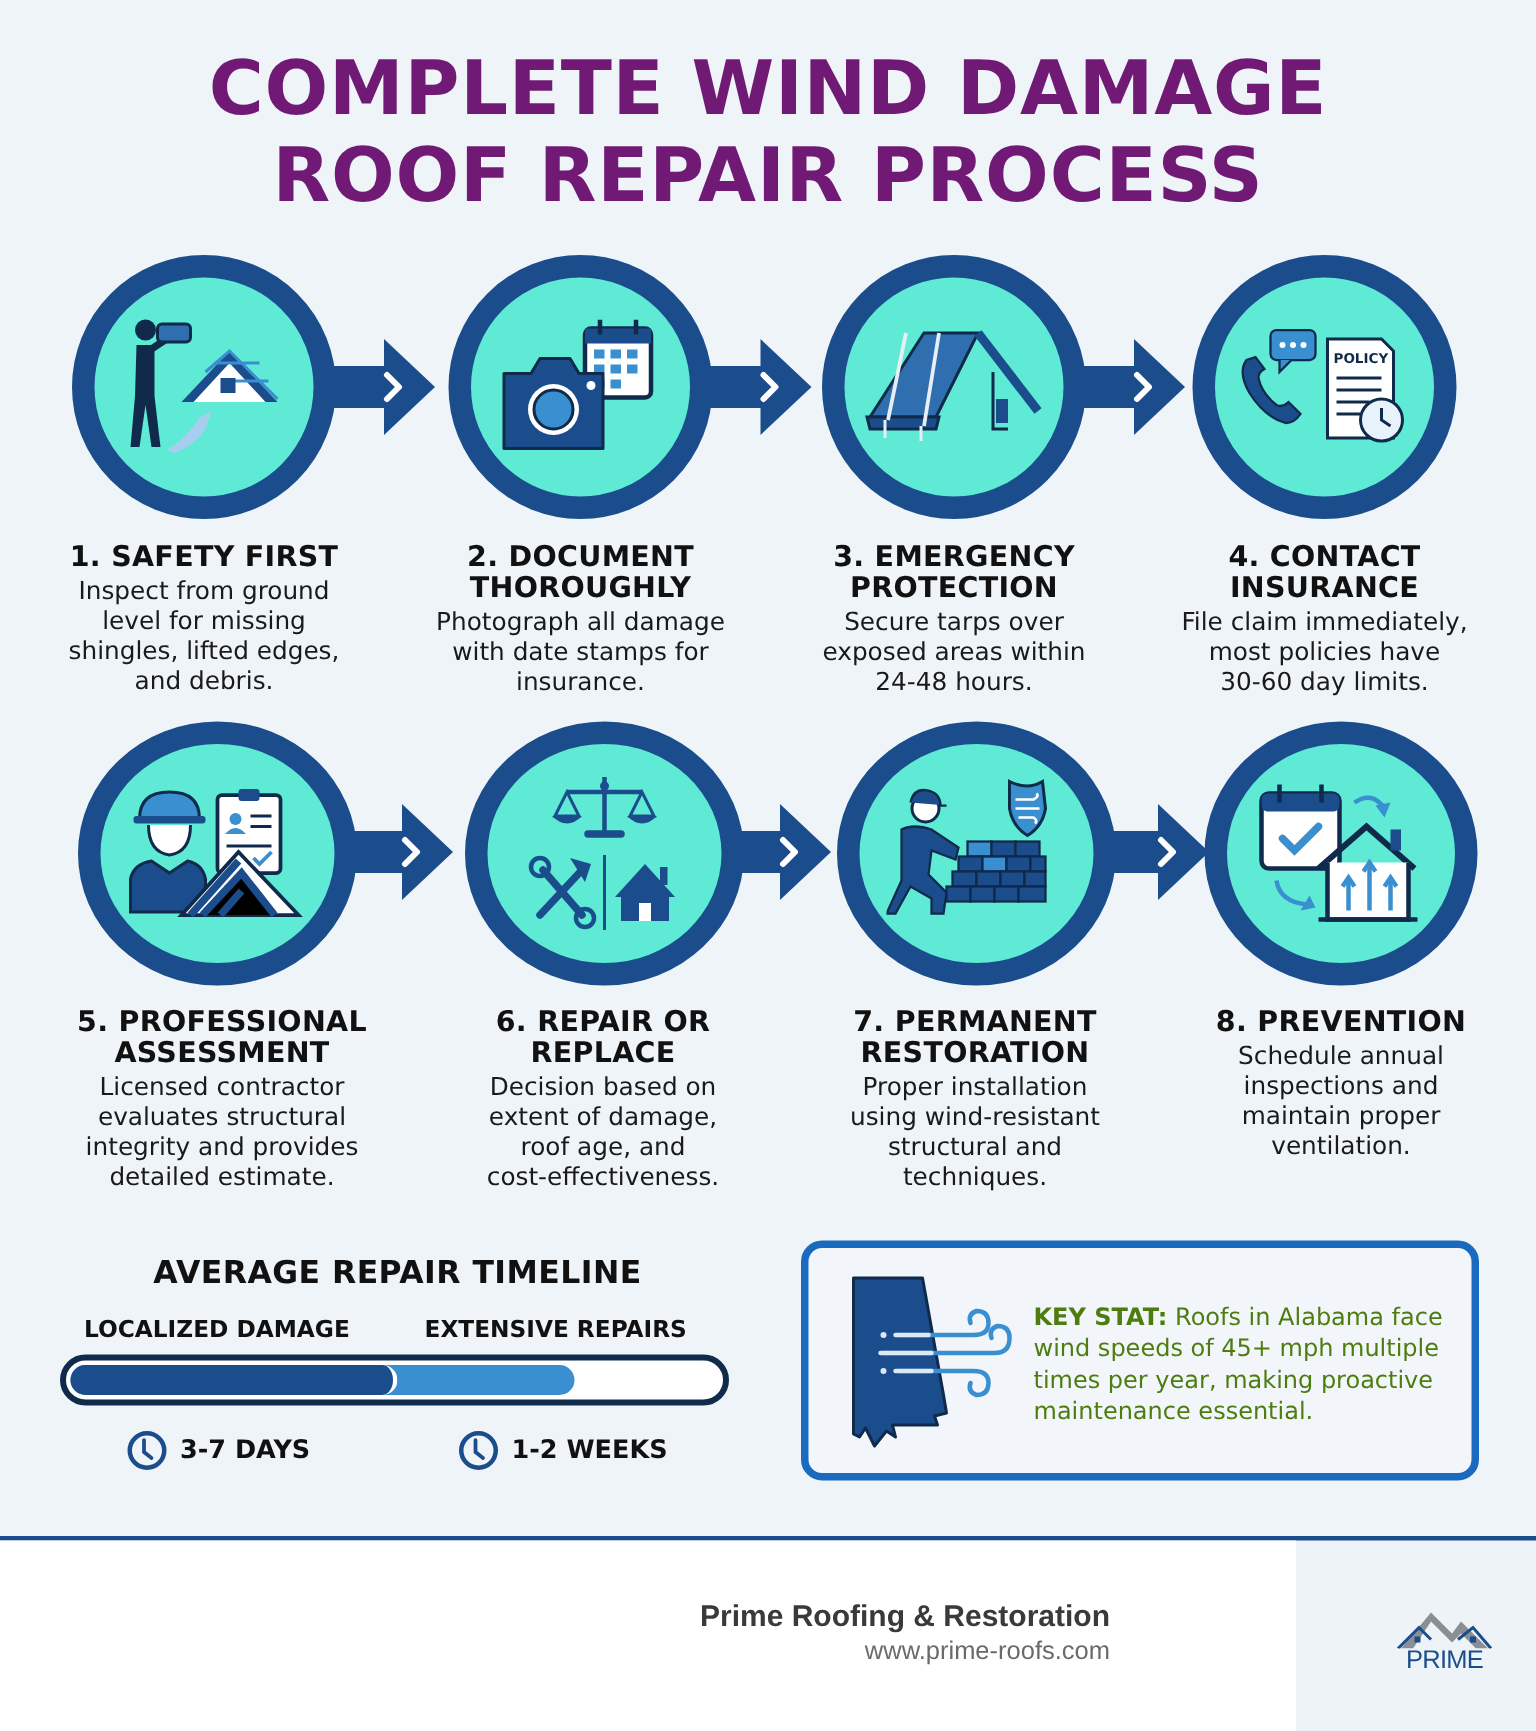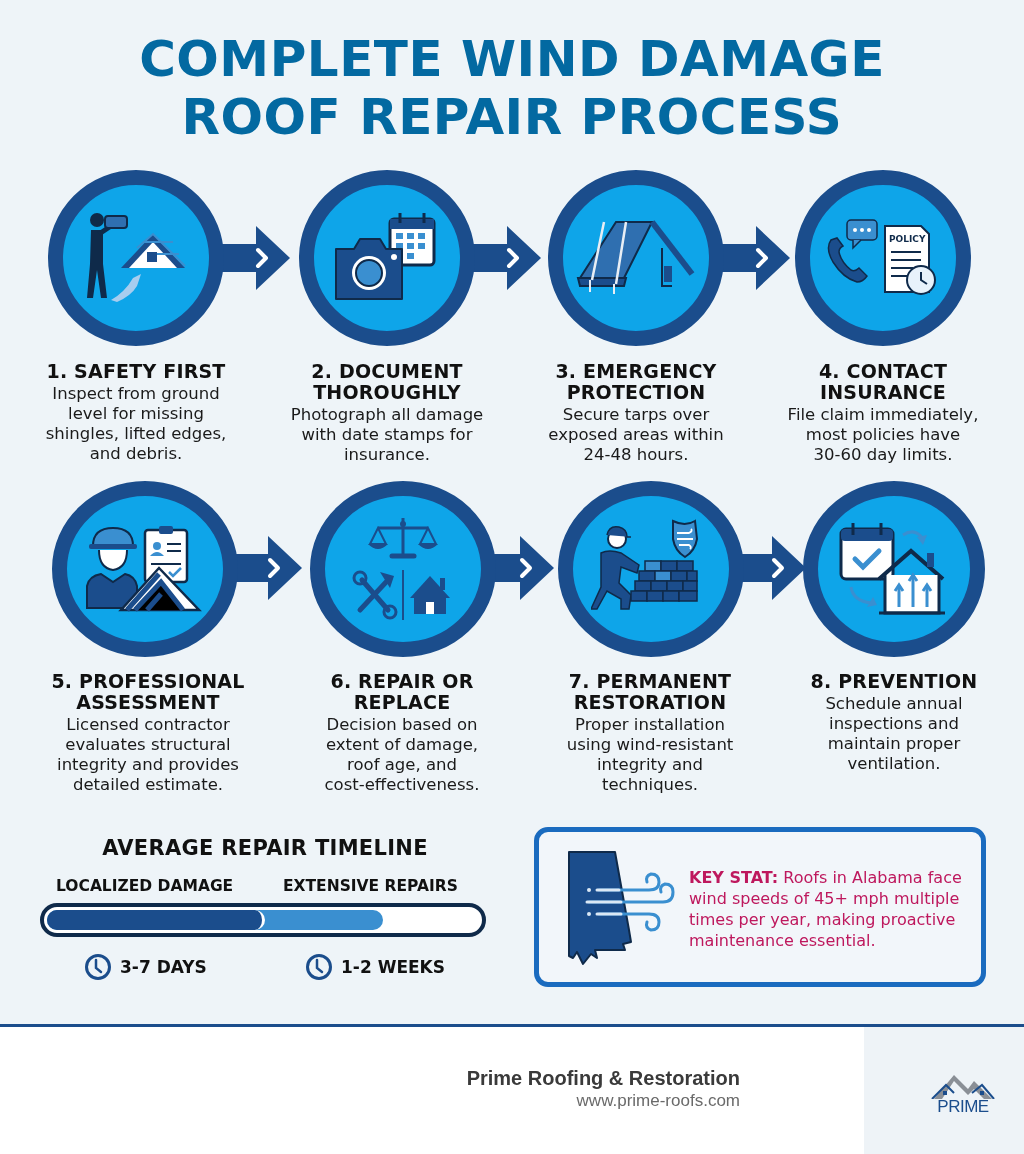--- a/index.html
+++ b/index.html
@@ -7,29 +7,29 @@
   body {
     background: #eef3f7;
     font-family: "DejaVu Sans", sans-serif;
     color: #111;
     position: relative;
     overflow: hidden;
   }
   .canvas { position: absolute; left: 0; top: 0; width: 1024px; height: 1025px; background: #eef4f8; }
   .title {
     position: absolute; left: 0; top: 30px; width: 1024px;
-    text-align: center; color: #0369a1;
+    text-align: center; color: #701a75;
     font-family: "DejaVu Sans", sans-serif; font-weight: bold;
     font-size: 50px; line-height: 58px; letter-spacing: 0.5px;
   }
   .title .l1 { display: block; }
   .title .l2 { display: block; }
   .circle {
     position: absolute; border-radius: 50%;
-    border: 15px solid #1b4d8c; background: #0ea5e9;
+    border: 15px solid #1b4d8c; background: #5eead4;
     width: 176px; height: 176px;
   }
   .circle svg { position: absolute; left: 50%; top: 50%; transform: translate(-50%, -50%); }
   .arrow { position: absolute; height: 64px; }
   .arrow svg { display: block; }
   .step-text { position: absolute; text-align: center; width: 240px; }
   .step-title {
     font-weight: bold; font-size: 19px; line-height: 21px; color: #111;
     letter-spacing: 0.2px;
   }
@@ -45,21 +45,21 @@
     border: 4px solid #0f2a4a; border-radius: 18px; background: #fff;
   }
   .bar-light { position: absolute; left: 3px; top: 3px; height: 20px; border-radius: 10px; background: #3a8fd0; }
   .bar-dark { position: absolute; left: 3px; top: 3px; height: 20px; border-radius: 10px; background: #1b4d8c; border-right: 3px solid #fff; }
   .tl-dur { position: absolute; top: 953px; display: flex; align-items: center; gap: 8px; font-weight: bold; font-size: 17px; color: #111; }
 
   .stat-box {
     position: absolute; left: 534px; top: 827px; width: 452px; height: 160px;
     border: 5px solid #1a6bbf; border-radius: 14px; background: #f2f6fa;
   }
-  .stat-text { position: absolute; left: 150px; top: 35px; width: 290px; font-size: 16px; line-height: 21px; color: #be185d; }
+  .stat-text { position: absolute; left: 150px; top: 35px; width: 290px; font-size: 16px; line-height: 21px; color: #4d7c0f; }
   .stat-text b { font-weight: bold; }
 
   .divider { position: absolute; left: 0; top: 1024px; width: 1024px; height: 3px; background: #1b4d8c; }
   .footer { position: absolute; left: 0; top: 1027px; width: 864px; height: 127px; background: #ffffff; }
   .brand-name { position: absolute; right: 124px; top: 40px; font-weight: bold; font-size: 20px; color: #3a3a3a; font-family: "Liberation Sans", sans-serif; }
   .brand-url { position: absolute; right: 124px; top: 64px; font-size: 17px; color: #6a6a6a; font-family: "Liberation Sans", sans-serif; }
   .logo { position: absolute; left: 922px; top: 44px; width: 82px; height: 46px; }
   .logo-text { position: absolute; left: 0; bottom: 0; width: 82px; text-align: center; font-weight: normal; font-size: 17px; color: #1b4d8c; font-family: "Liberation Sans", sans-serif; letter-spacing: -0.5px; }
 </style>
 </head>
@@ -304,21 +304,21 @@
     </svg>
   </div>
   <div class="step-text" style="left:530px; top:671px;">
     <div class="step-title">
       <div>7. PERMANENT</div>
       <div>RESTORATION</div>
     </div>
     <div class="step-desc">
       <div>Proper installation</div>
       <div>using wind-resistant</div>
-      <div>integrity and</div>
+      <div>structural and</div>
       <div>techniques.</div>
     </div>
   </div>
 
   <div class="circle" style="left:803px; top:481px; width:182px; height:176px;">
     <svg width="110" height="96" viewBox="0 0 110 96">
       <rect x="2" y="8" width="52" height="50" rx="5" fill="#fff" stroke="#0f2a4a" stroke-width="3"></rect>
       <rect x="2" y="8" width="52" height="12" rx="4" fill="#1b4d8c"></rect>
       <path d="M14 2 V14 M42 2 V14" stroke="#0f2a4a" stroke-width="3"></path>
       <path d="M16 38 L24 46 L40 30" stroke="#3a8fd0" stroke-width="5" fill="none" stroke-linecap="round"></path>

